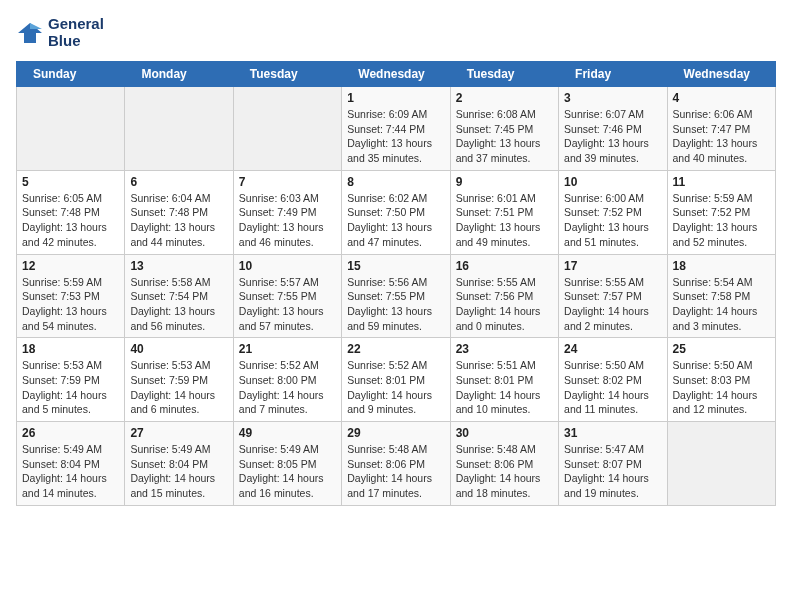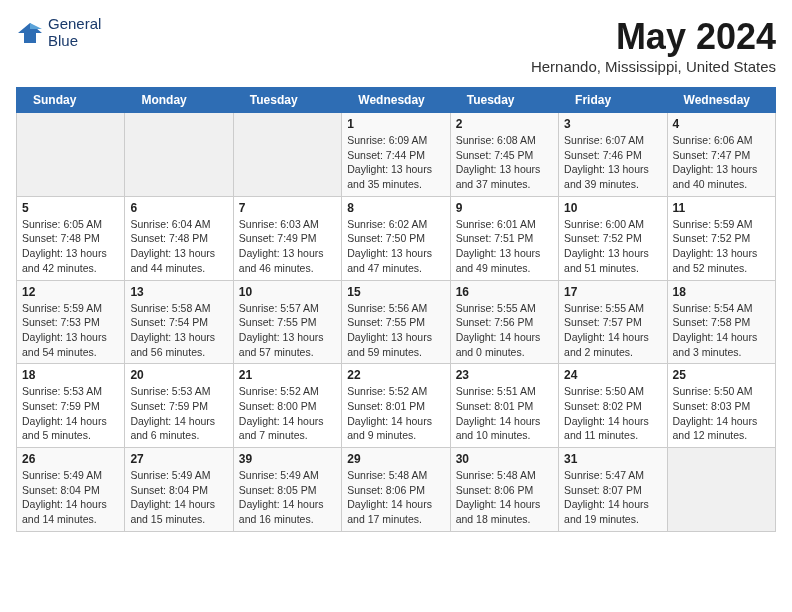--- a/index.html
+++ b/index.html
@@ -16,21 +16,21 @@
       align-items: flex-start;
       margin-bottom: 12px;
     }
     .logo {
       display: flex;
       align-items: center;
       gap: 4px;
     }
     .logo-text {
       font-size: 15px;
-      font-weight: normal;
+      font-weight: bold;
       color: #1a3a6b;
       line-height: 1.1;
     }
     .logo-bird {
       width: 28px;
       height: 28px;
     }
     .title-area {
       text-align: right;
     }
@@ -94,24 +94,20 @@
   <div class="logo">
     <svg class="logo-bird" viewBox="0 0 28 28">
       <polygon points="14,4 26,14 20,14 20,24 8,24 8,14 2,14" fill="#2e6db4"></polygon>
       <polygon points="14,4 26,10 14,10" fill="#5ba3d9"></polygon>
     </svg>
     <div class="logo-text">
       <div>General</div>
       <div>Blue</div>
     </div>
   </div>
-  <div class="title-area">
-    <div class="main-title">May 2024</div>
-    <div class="subtitle">Hernando, Mississippi, United States</div>
-  </div>
 </div>
 
 <table class="calendar">
   <thead>
     <tr>
     <th>Sunday</th>
         <th>Monday</th>
         <th>Tuesday</th>
         <th>Wednesday</th>
         <th>Tuesday</th>
@@ -200,21 +196,21 @@
           <span class="day-number">18</span>
           <div class="day-info">Sunrise: 5:54 AM<br>Sunset: 7:58 PM<br>Daylight: 14 hours<br>and 3 minutes.</div>
         </td>
       </tr>
       <tr>
         <td>
           <span class="day-number">18</span>
           <div class="day-info">Sunrise: 5:53 AM<br>Sunset: 7:59 PM<br>Daylight: 14 hours<br>and 5 minutes.</div>
         </td>
         <td>
-          <span class="day-number">20</span>
+          <span class="day-number">40</span>
           <div class="day-info">Sunrise: 5:53 AM<br>Sunset: 7:59 PM<br>Daylight: 14 hours<br>and 6 minutes.</div>
         </td>
         <td>
           <span class="day-number">21</span>
           <div class="day-info">Sunrise: 5:52 AM<br>Sunset: 8:00 PM<br>Daylight: 14 hours<br>and 7 minutes.</div>
         </td>
         <td>
           <span class="day-number">22</span>
           <div class="day-info">Sunrise: 5:52 AM<br>Sunset: 8:01 PM<br>Daylight: 14 hours<br>and 9 minutes.</div>
         </td>
@@ -234,21 +230,21 @@
       <tr>
         <td>
           <span class="day-number">26</span>
           <div class="day-info">Sunrise: 5:49 AM<br>Sunset: 8:04 PM<br>Daylight: 14 hours<br>and 14 minutes.</div>
         </td>
         <td>
           <span class="day-number">27</span>
           <div class="day-info">Sunrise: 5:49 AM<br>Sunset: 8:04 PM<br>Daylight: 14 hours<br>and 15 minutes.</div>
         </td>
         <td>
-          <span class="day-number">39</span>
+          <span class="day-number">49</span>
           <div class="day-info">Sunrise: 5:49 AM<br>Sunset: 8:05 PM<br>Daylight: 14 hours<br>and 16 minutes.</div>
         </td>
         <td>
           <span class="day-number">29</span>
           <div class="day-info">Sunrise: 5:48 AM<br>Sunset: 8:06 PM<br>Daylight: 14 hours<br>and 17 minutes.</div>
         </td>
         <td>
           <span class="day-number">30</span>
           <div class="day-info">Sunrise: 5:48 AM<br>Sunset: 8:06 PM<br>Daylight: 14 hours<br>and 18 minutes.</div>
         </td>

